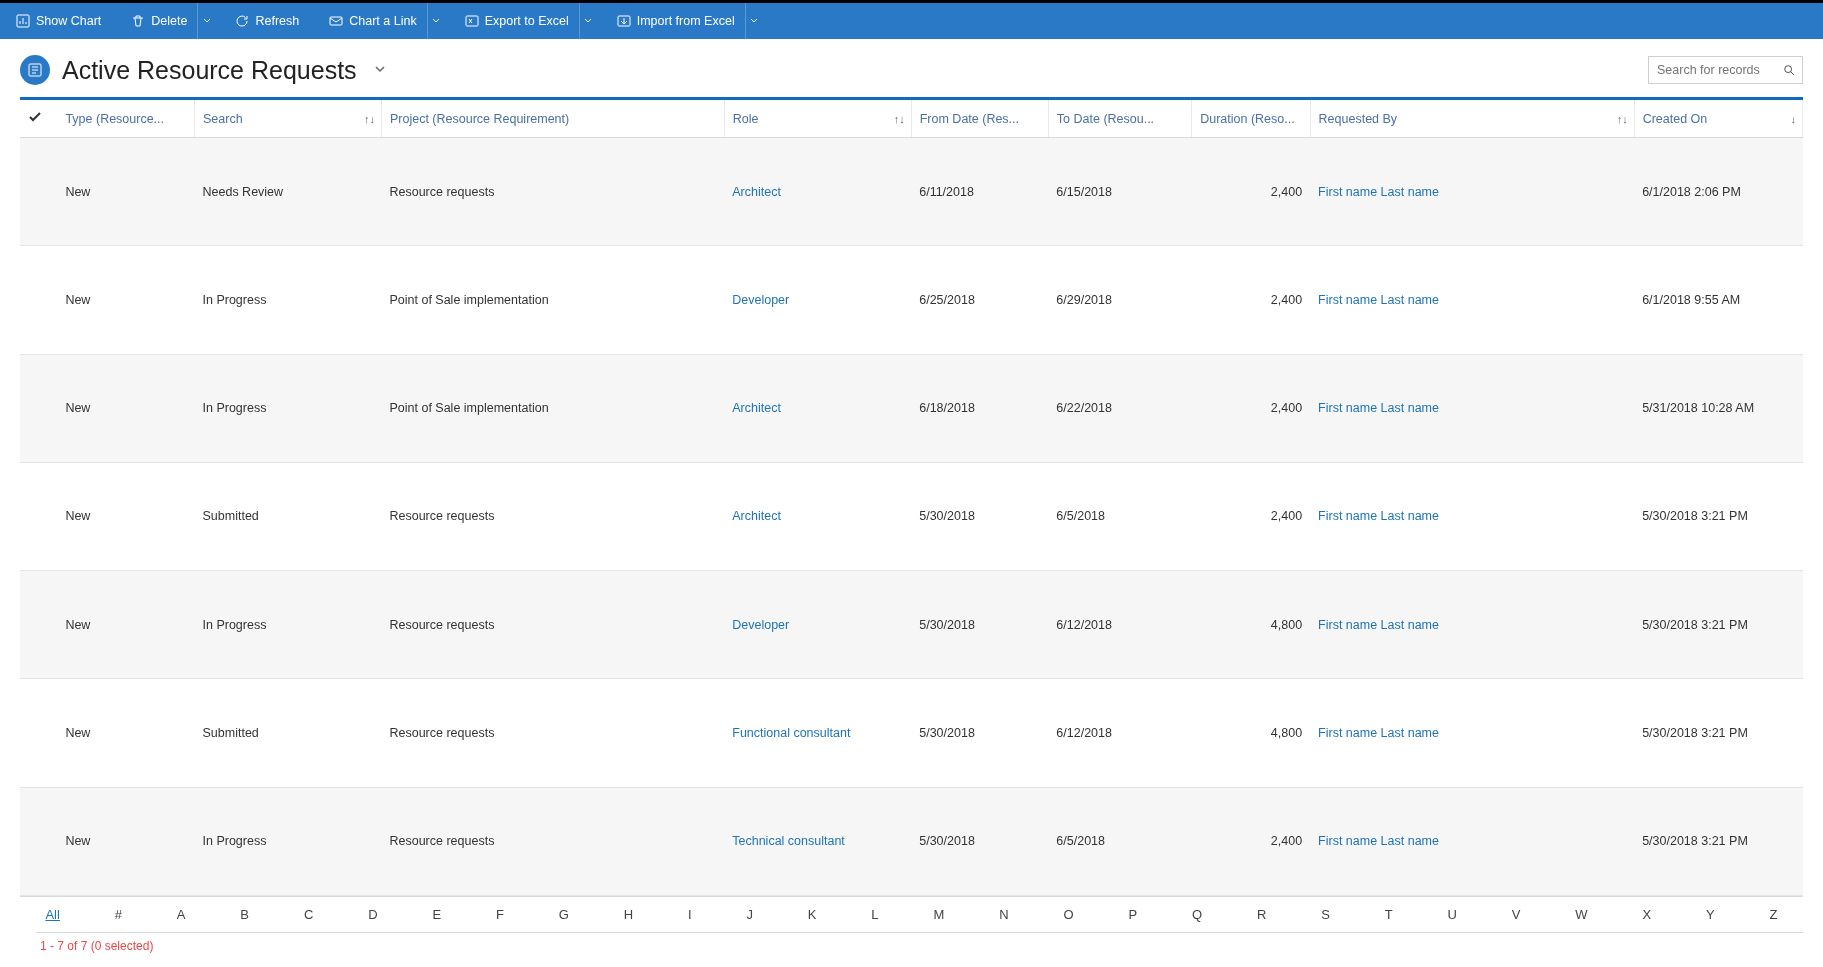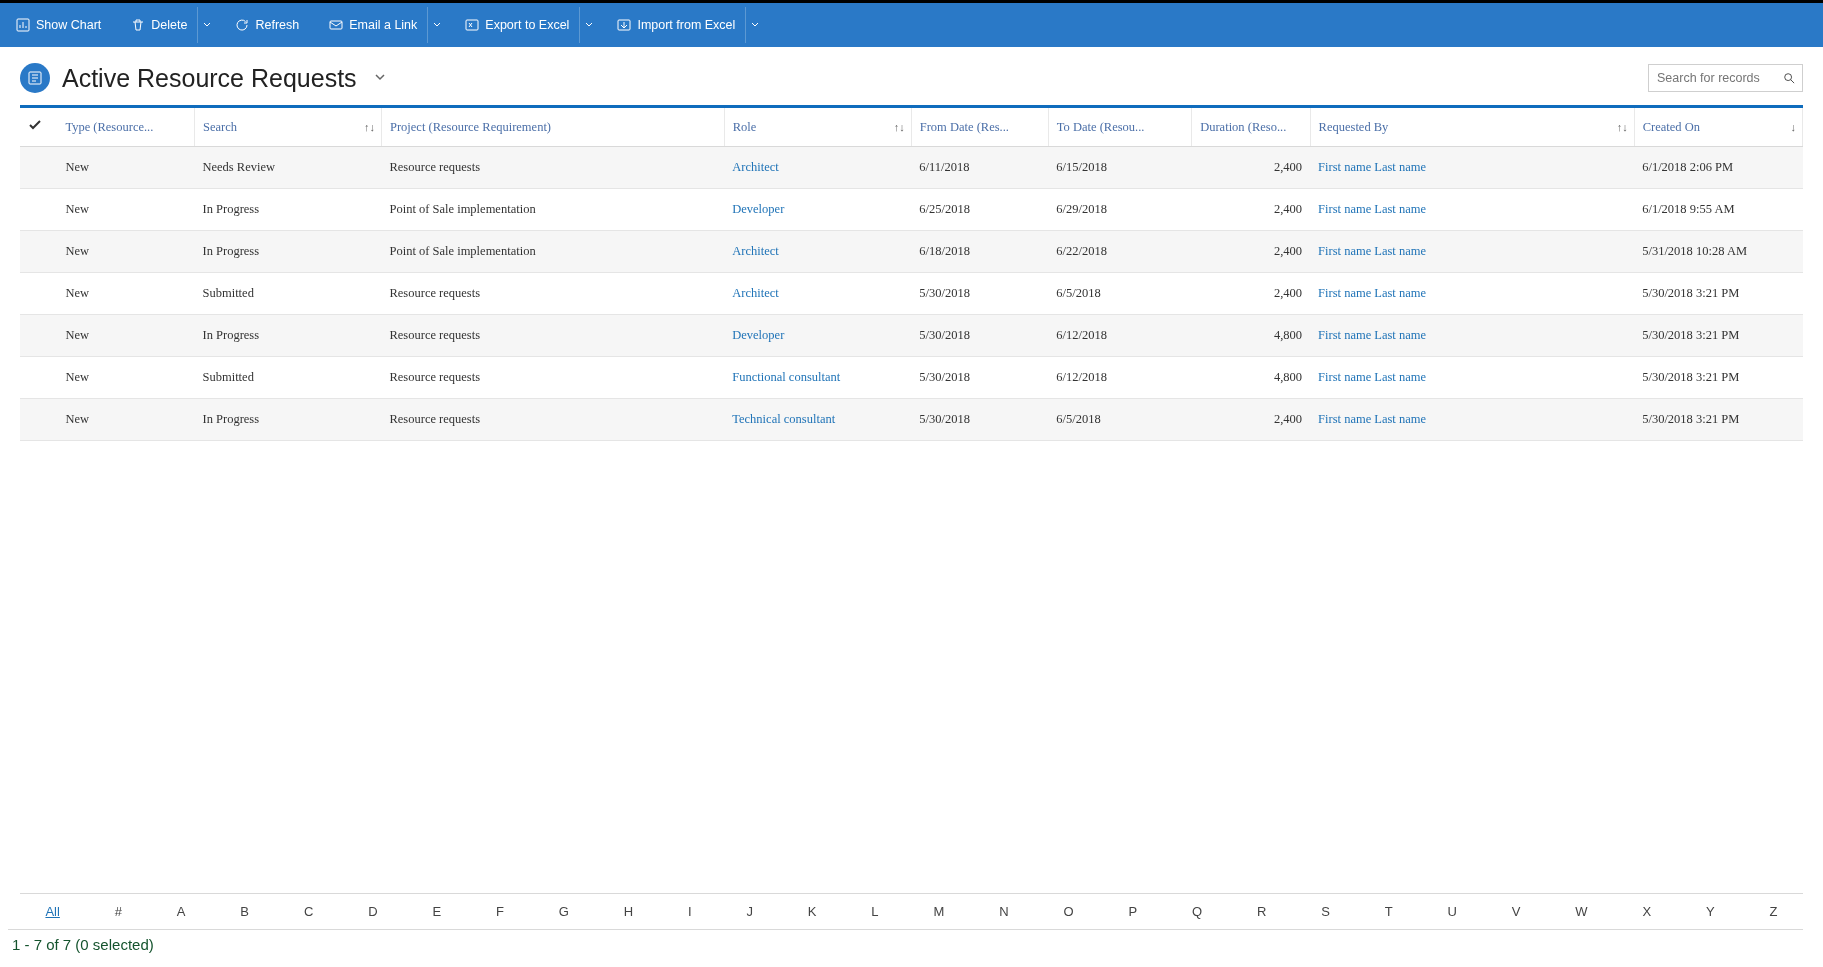--- a/index.html
+++ b/index.html
@@ -29,23 +29,23 @@
     flex-direction: column;
     border-top: 3px solid #000;
     min-height: 967px;
   }
 
   
   .ribbon {
     background: var(--ribbon-bg);
     color: var(--ribbon-text);
     display: flex;
-    align-items: center;
+    align-items: flex-end;
     padding: 0 6px;
-    height: 44px;
+    height: 36px;
   }
   .ribbon-group {
     display: flex;
     align-items: center;
   }
   .ribbon-btn {
     display: inline-flex;
     align-items: center;
     gap: 6px;
     padding: 0 10px;
@@ -116,23 +116,22 @@
     display: inline-flex; align-items: center; justify-content: center;
     background: transparent; border: none; cursor: pointer;
   }
 
   
   .grid-wrap {
     margin: 0 20px;
     border-top: 3px solid var(--accent);
     flex: 1 1 auto;
     display: flex;
-    flex-direction: column;
+    flex-direction: row;
     overflow: hidden;
-    font-family: Liberation Serif, serif;
   }
   table.grid {
     width: 100%;
     border-collapse: collapse;
     table-layout: fixed;
   }
   .grid thead th {
     text-align: left;
     font-weight: 400;
     color: var(--header-text);
@@ -194,24 +193,24 @@
     text-align: center;
     cursor: pointer;
   }
   .alpha-row span.active {
     color: var(--link);
     text-decoration: underline;
   }
 
   
   .status-bar {
-    margin: 0 20px 8px 8px;
+    margin: 0 20px 8px 36px;
     padding: 6px 4px 6px 4px;
-    font-size: 15px;
-    color: #14532d;
+    font-size: 12px;
+    color: #ef4444;
     border-top: 1px solid var(--border);
   }
 
   .filler { flex: 1 1 auto; }
 </style>
 </head>
 <body>
 
 <div class="ribbon">
   <div class="ribbon-group">
@@ -254,21 +253,21 @@
   </div>
 
   <div class="ribbon-group space-left">
     <button class="ribbon-btn">
       <span class="icon">
         <svg width="14" height="14" viewBox="0 0 14 14">
             <rect x="1" y="3" width="12" height="8" rx="1"></rect>
             <path d="M1 4l6 4 6-4"></path>
           </svg>
       </span>
-      <span>Email a Link</span>
+      <span>Chart a Link</span>
     </button>
     <span class="rchev">
       <svg width="10" height="10" viewBox="0 0 10 10">
           <path d="M2 3l3 3 3-3" stroke="#fff" fill="none"></path>
         </svg>
     </span>
   </div>
 
   <div class="ribbon-group space-left">
     <button class="ribbon-btn">

